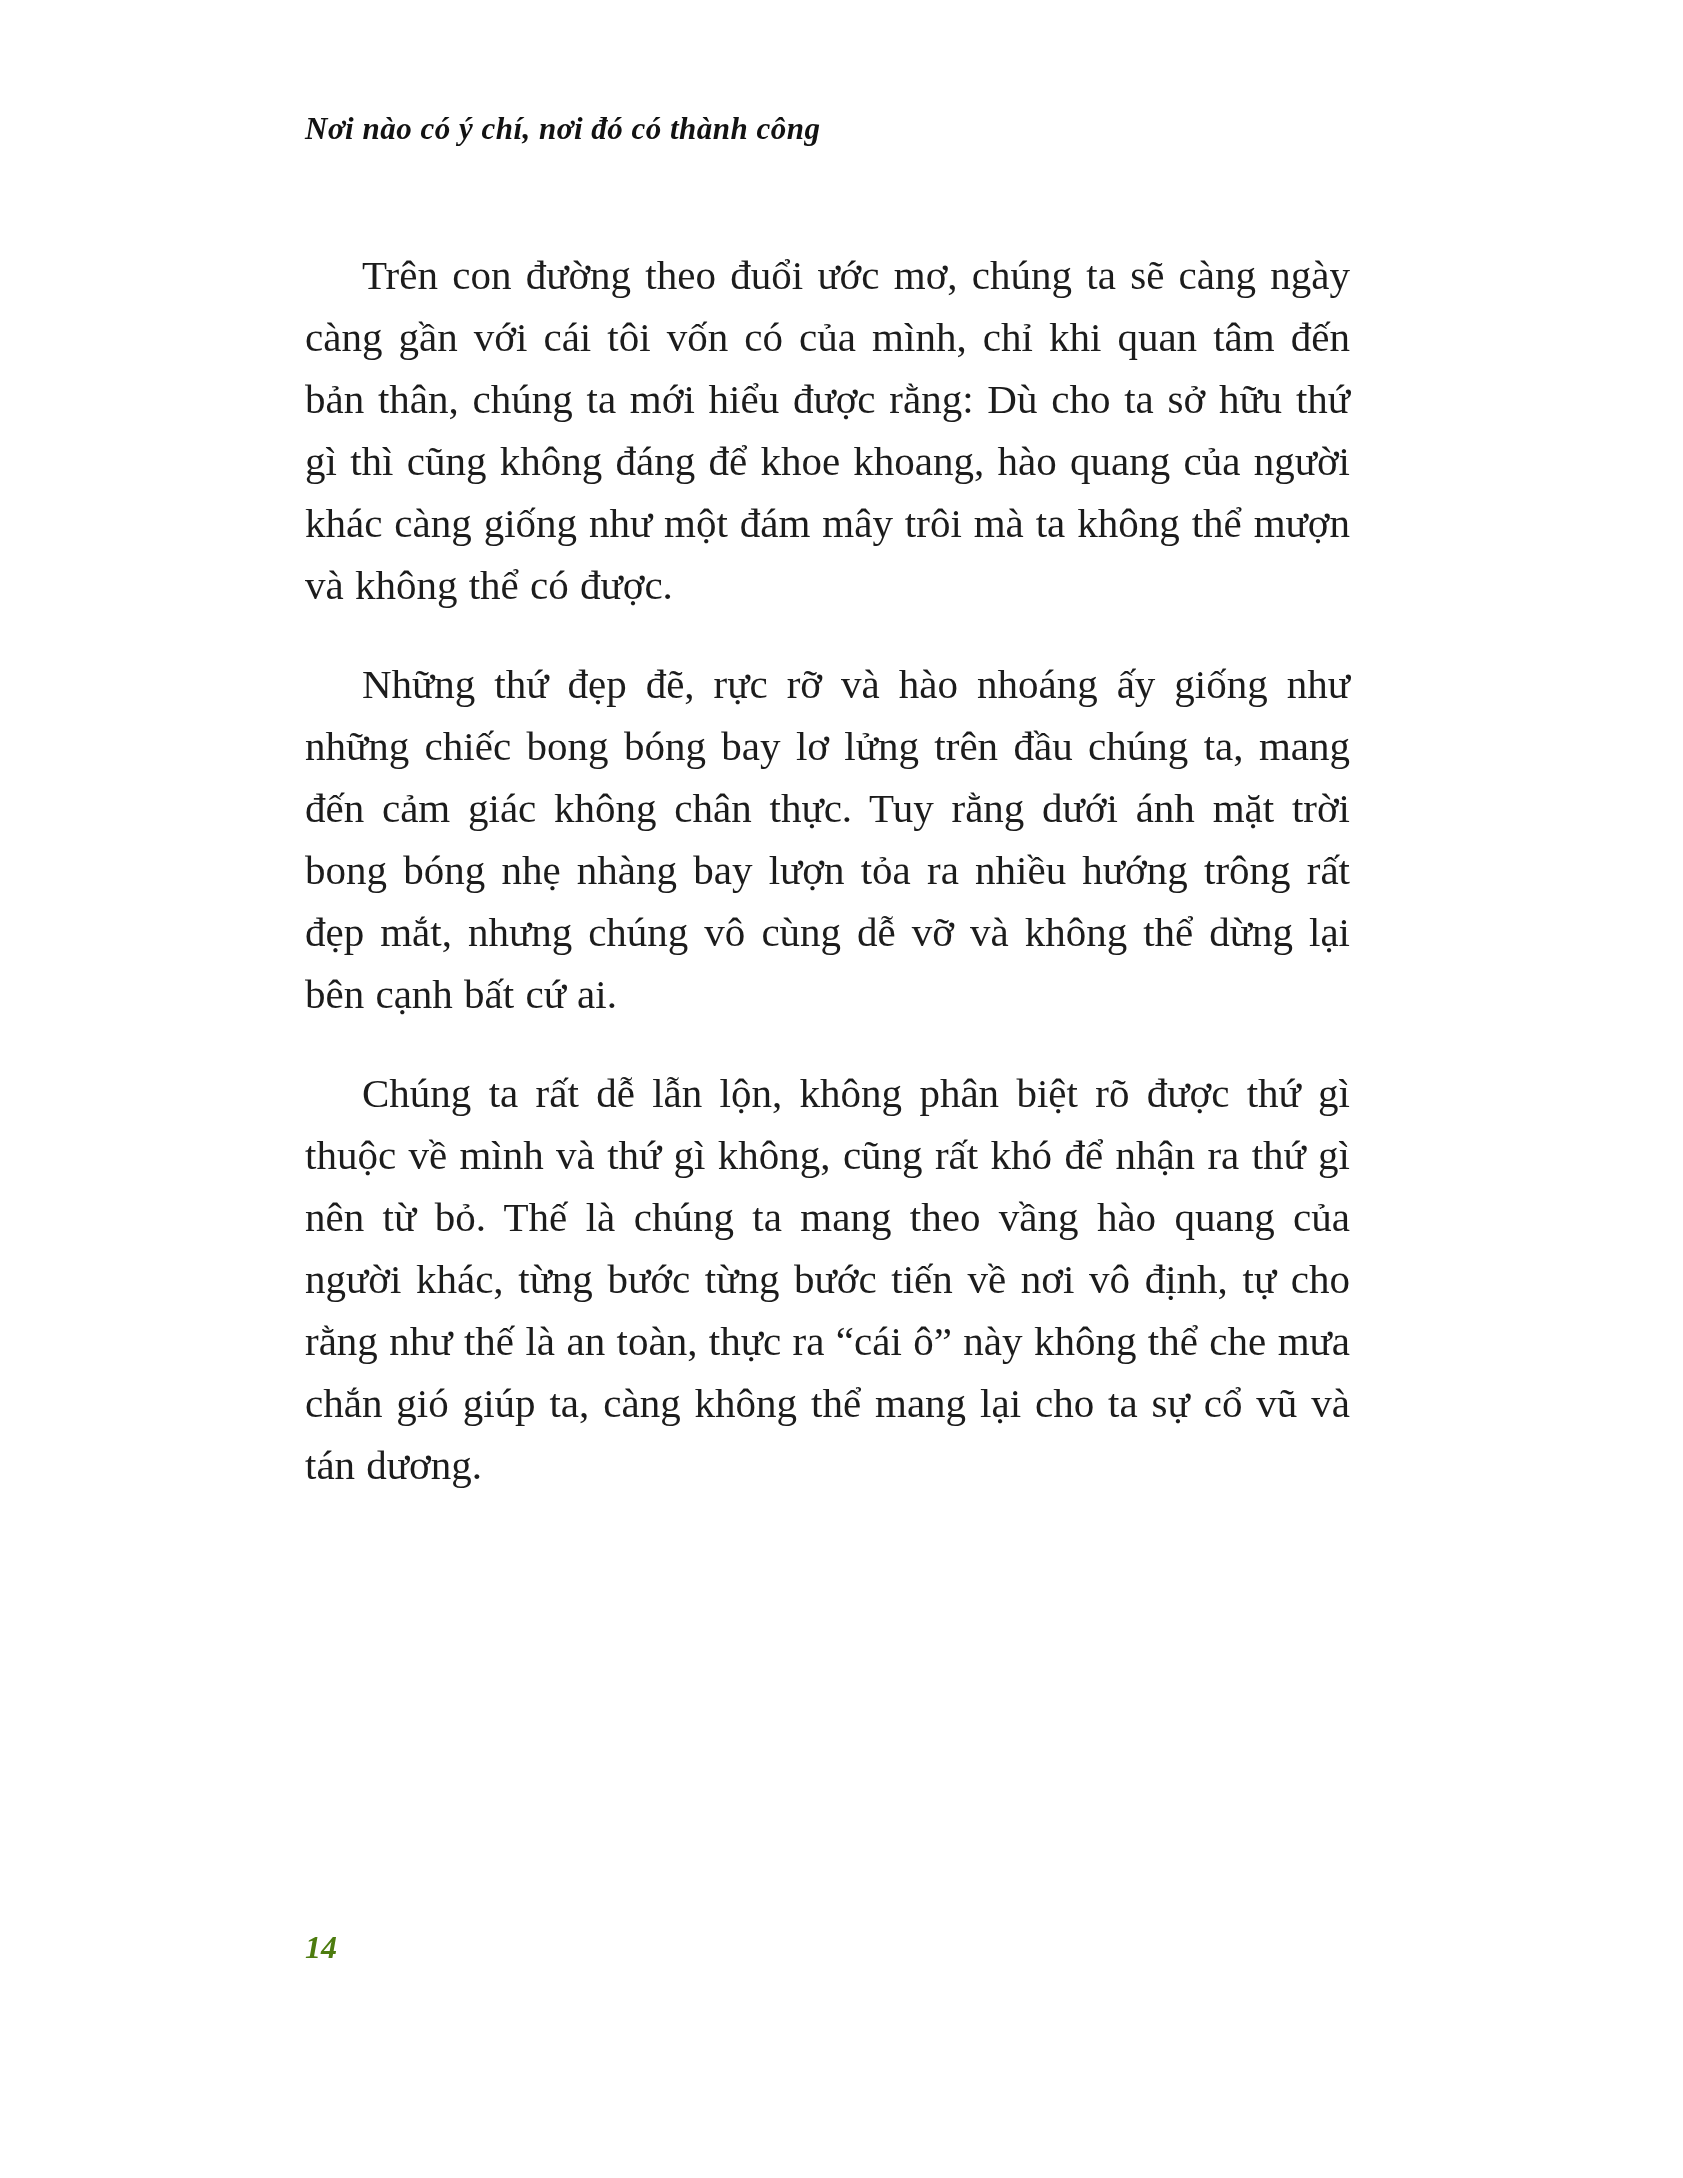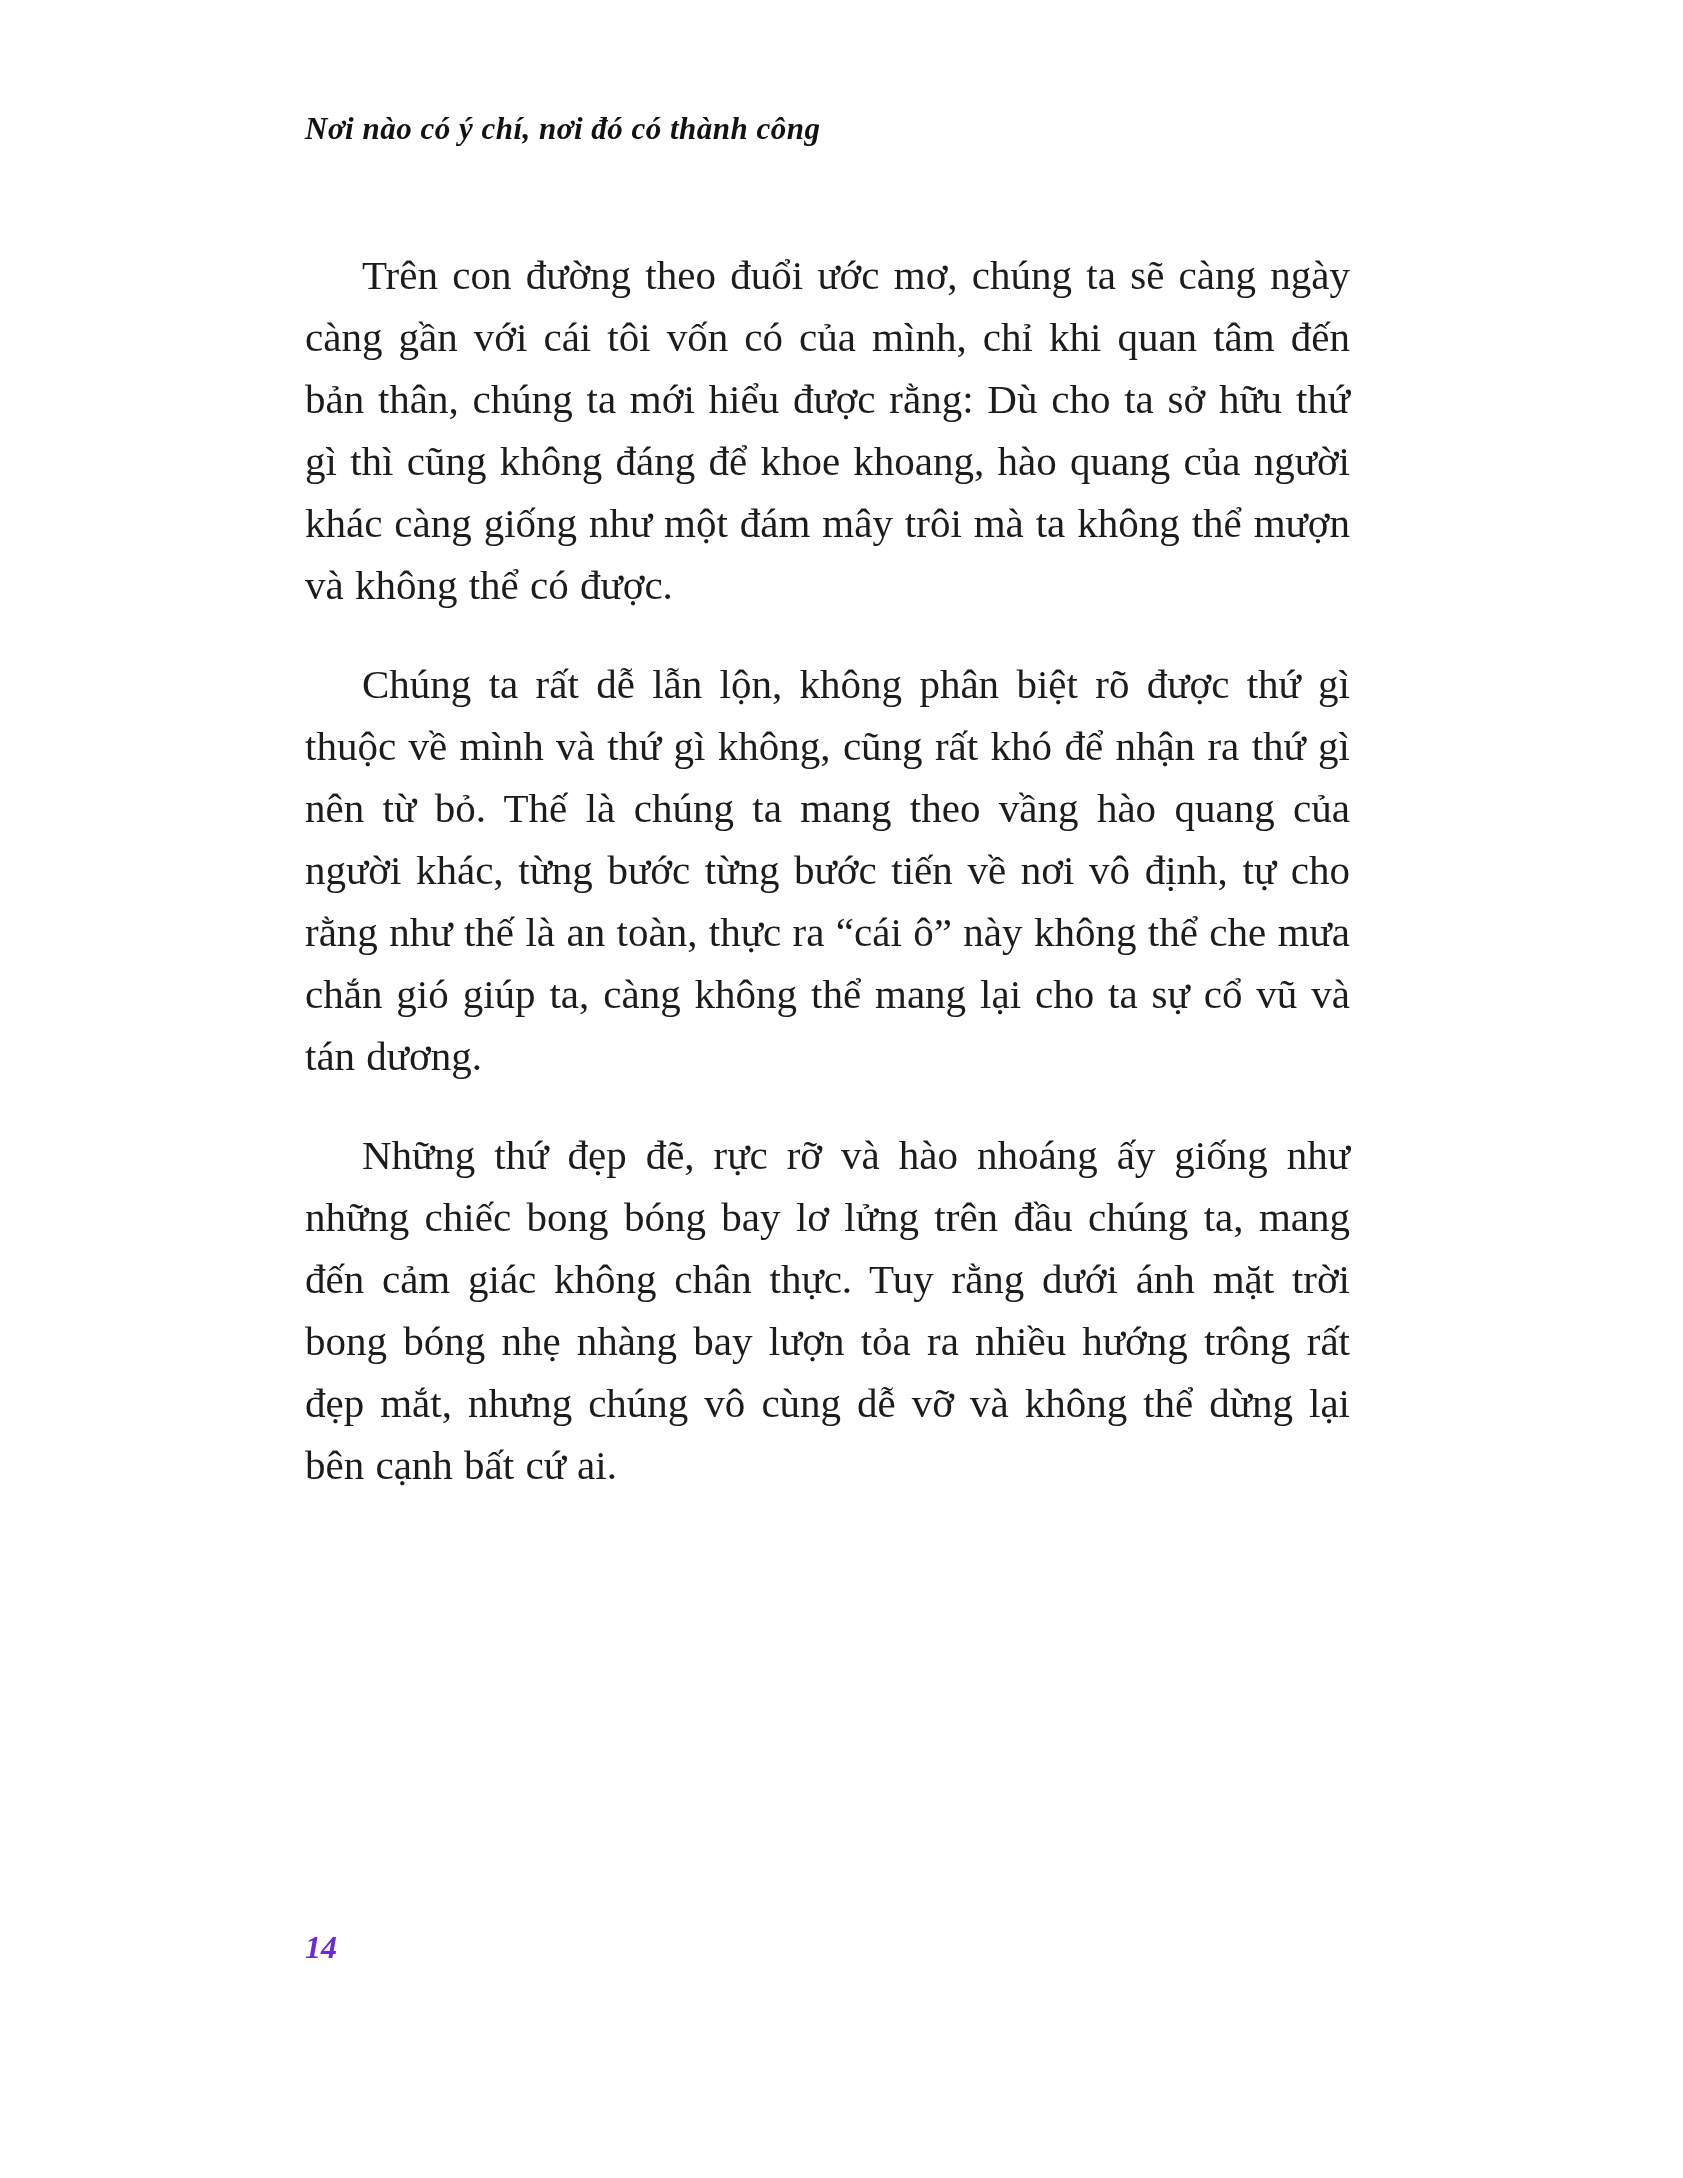--- a/index.html
+++ b/index.html
@@ -56,32 +56,32 @@
       text-indent: 0;
     }
     .page-number {
       position: absolute;
       left: 305px;
       top: 1929px;
       font-family: "Liberation Serif", serif;
       font-style: italic;
       font-weight: bold;
       font-size: 32px;
-      color: #6d28d9;
+      color: #4d7c0f;
     }
   </style>
 </head>
 <body>
 
 <div class="page">
 
   <div class="running-header">Nơi nào có ý chí, nơi đó có thành công</div>
 
   <div class="body-text">
     <p class="para">Trên con đường theo đuổi ước mơ, chúng ta sẽ càng ngày càng gần với cái tôi vốn có của mình, chỉ khi quan tâm đến bản thân, chúng ta mới hiểu được rằng: Dù cho ta sở hữu thứ gì thì cũng không đáng để khoe khoang, hào quang của người khác càng giống như một đám mây trôi mà ta không thể mượn và không thể có được.</p>
+    <p class="para">Những thứ đẹp đẽ, rực rỡ và hào nhoáng ấy giống như những chiếc bong bóng bay lơ lửng trên đầu chúng ta, mang đến cảm giác không chân thực. Tuy rằng dưới ánh mặt trời bong bóng nhẹ nhàng bay lượn tỏa ra nhiều hướng trông rất đẹp mắt, nhưng chúng vô cùng dễ vỡ và không thể dừng lại bên cạnh bất cứ ai.</p>
     <p class="para">Chúng ta rất dễ lẫn lộn, không phân biệt rõ được thứ gì thuộc về mình và thứ gì không, cũng rất khó để nhận ra thứ gì nên từ bỏ. Thế là chúng ta mang theo vầng hào quang của người khác, từng bước từng bước tiến về nơi vô định, tự cho rằng như thế là an toàn, thực ra “cái ô” này không thể che mưa chắn gió giúp ta, càng không thể mang lại cho ta sự cổ vũ và tán dương.</p>
-    <p class="para">Những thứ đẹp đẽ, rực rỡ và hào nhoáng ấy giống như những chiếc bong bóng bay lơ lửng trên đầu chúng ta, mang đến cảm giác không chân thực. Tuy rằng dưới ánh mặt trời bong bóng nhẹ nhàng bay lượn tỏa ra nhiều hướng trông rất đẹp mắt, nhưng chúng vô cùng dễ vỡ và không thể dừng lại bên cạnh bất cứ ai.</p>
   </div>
 
   <div class="page-number">14</div>
 
 </div>
 
 
 </body></html>

